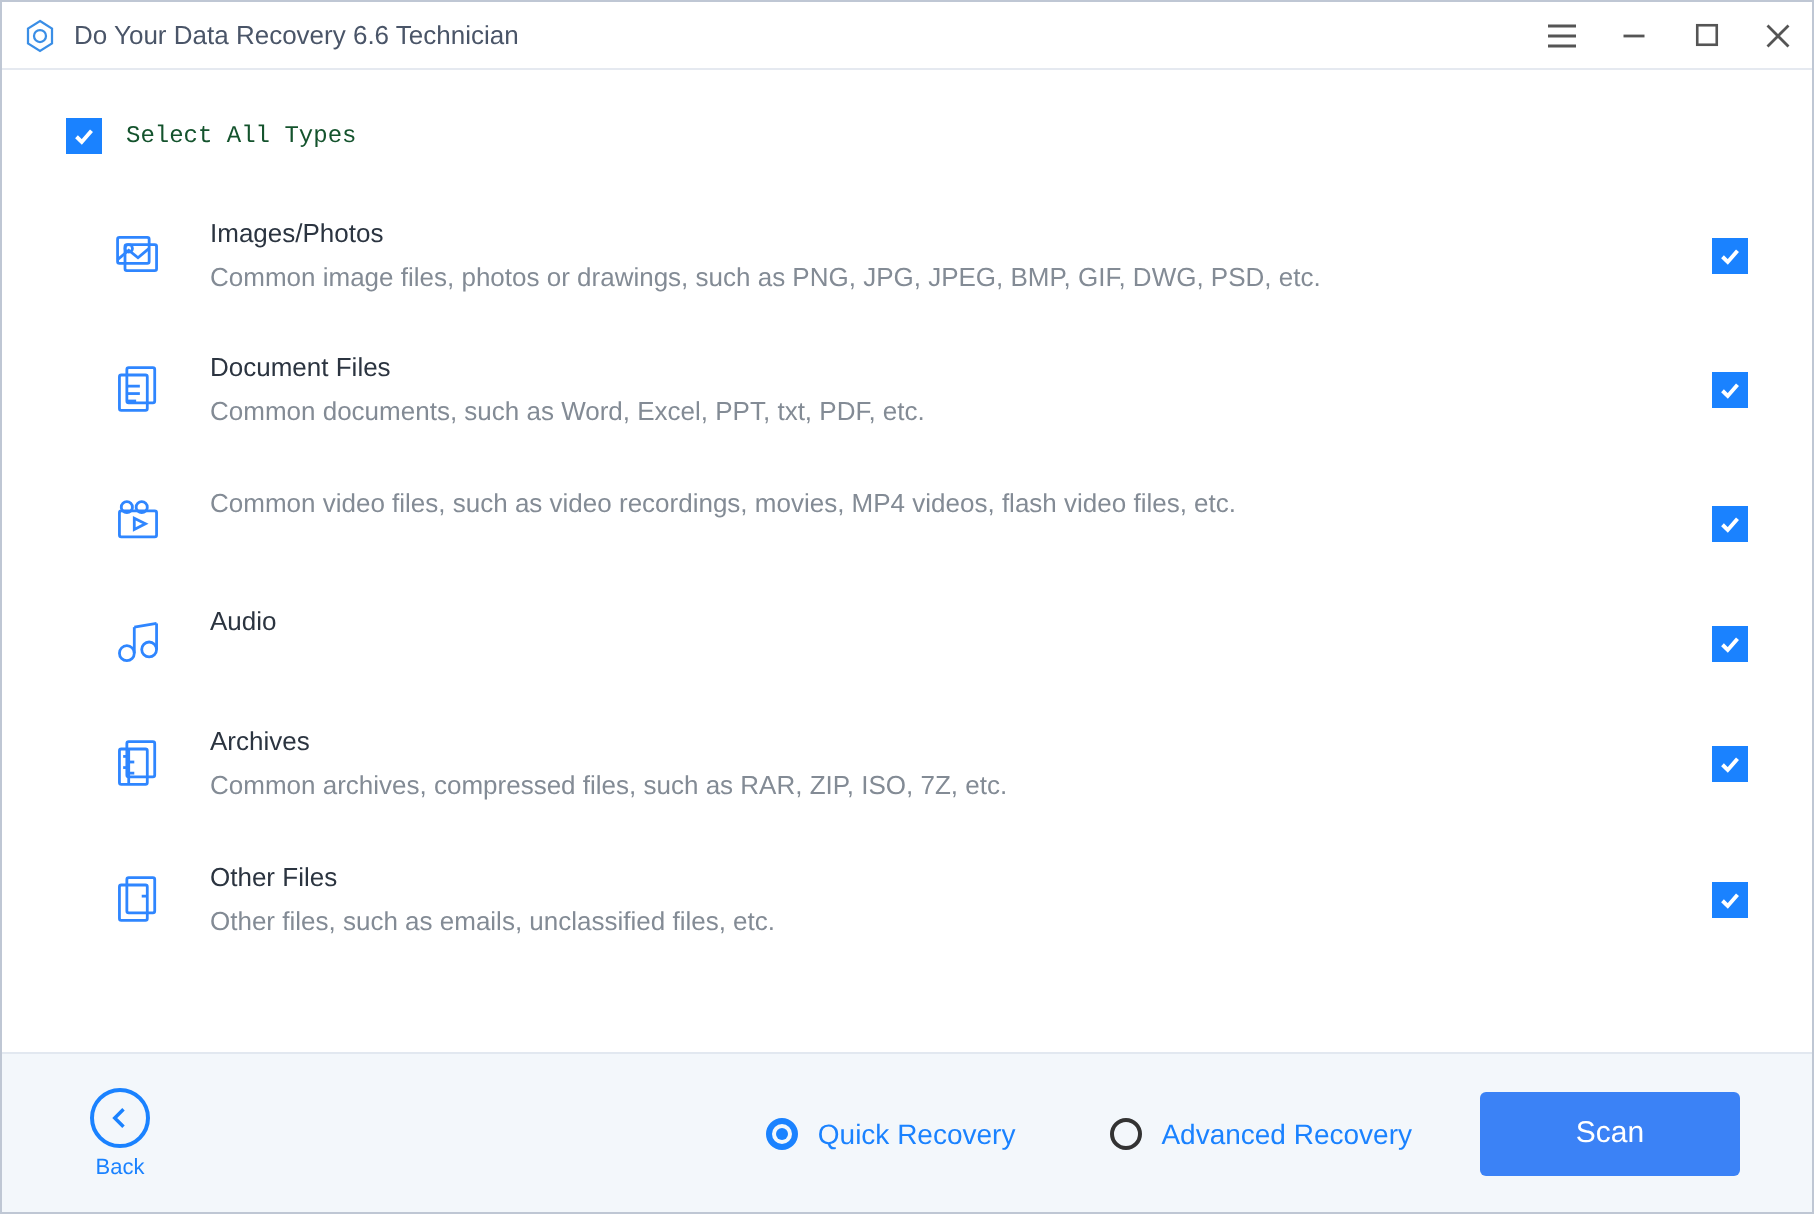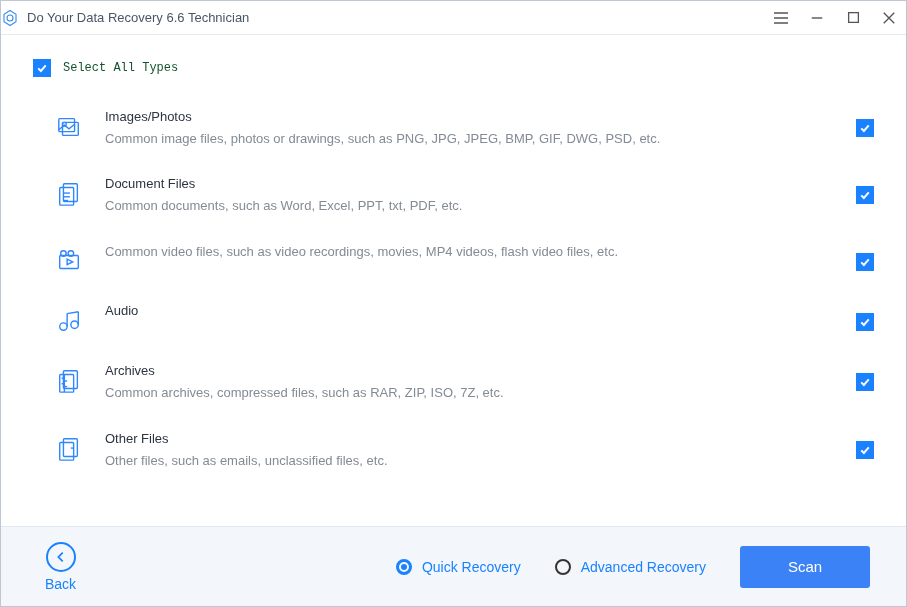--- a/index.html
+++ b/index.html
@@ -15,21 +15,21 @@
       border: 1px solid #bfc7d4;
       display: flex;
       flex-direction: column;
       overflow: hidden;
     }
     
     .titlebar {
       height: 34px;
       display: flex;
       align-items: center;
-      padding: 0 8px 0 0;
+      padding: 0 8px 0 10px;
       border-bottom: 1px solid #e5e9f0;
     }
     .app-icon {
       width: 18px;
       height: 18px;
       margin-right: 8px;
       flex-shrink: 0;
     }
     .app-title {
       font-size: 13px;
@@ -131,26 +131,26 @@
     .back-circle {
       width: 30px;
       height: 30px;
       border: 2px solid #1a82ff;
       border-radius: 50%;
       display: flex;
       align-items: center;
       justify-content: center;
       margin-bottom: 4px;
     }
-    .back-label { font-size: 14px; }
+    .back-label { font-size: 11px; }
     .spacer { flex: 1; }
     .radio-group {
       display: flex;
       align-items: center;
-      gap: 34px;
+      gap: 47px;
       margin-right: 34px;
     }
     .radio-item {
       display: flex;
       align-items: center;
       gap: 10px;
       cursor: pointer;
       font-size: 14px;
       color: #1a82ff;
     }

